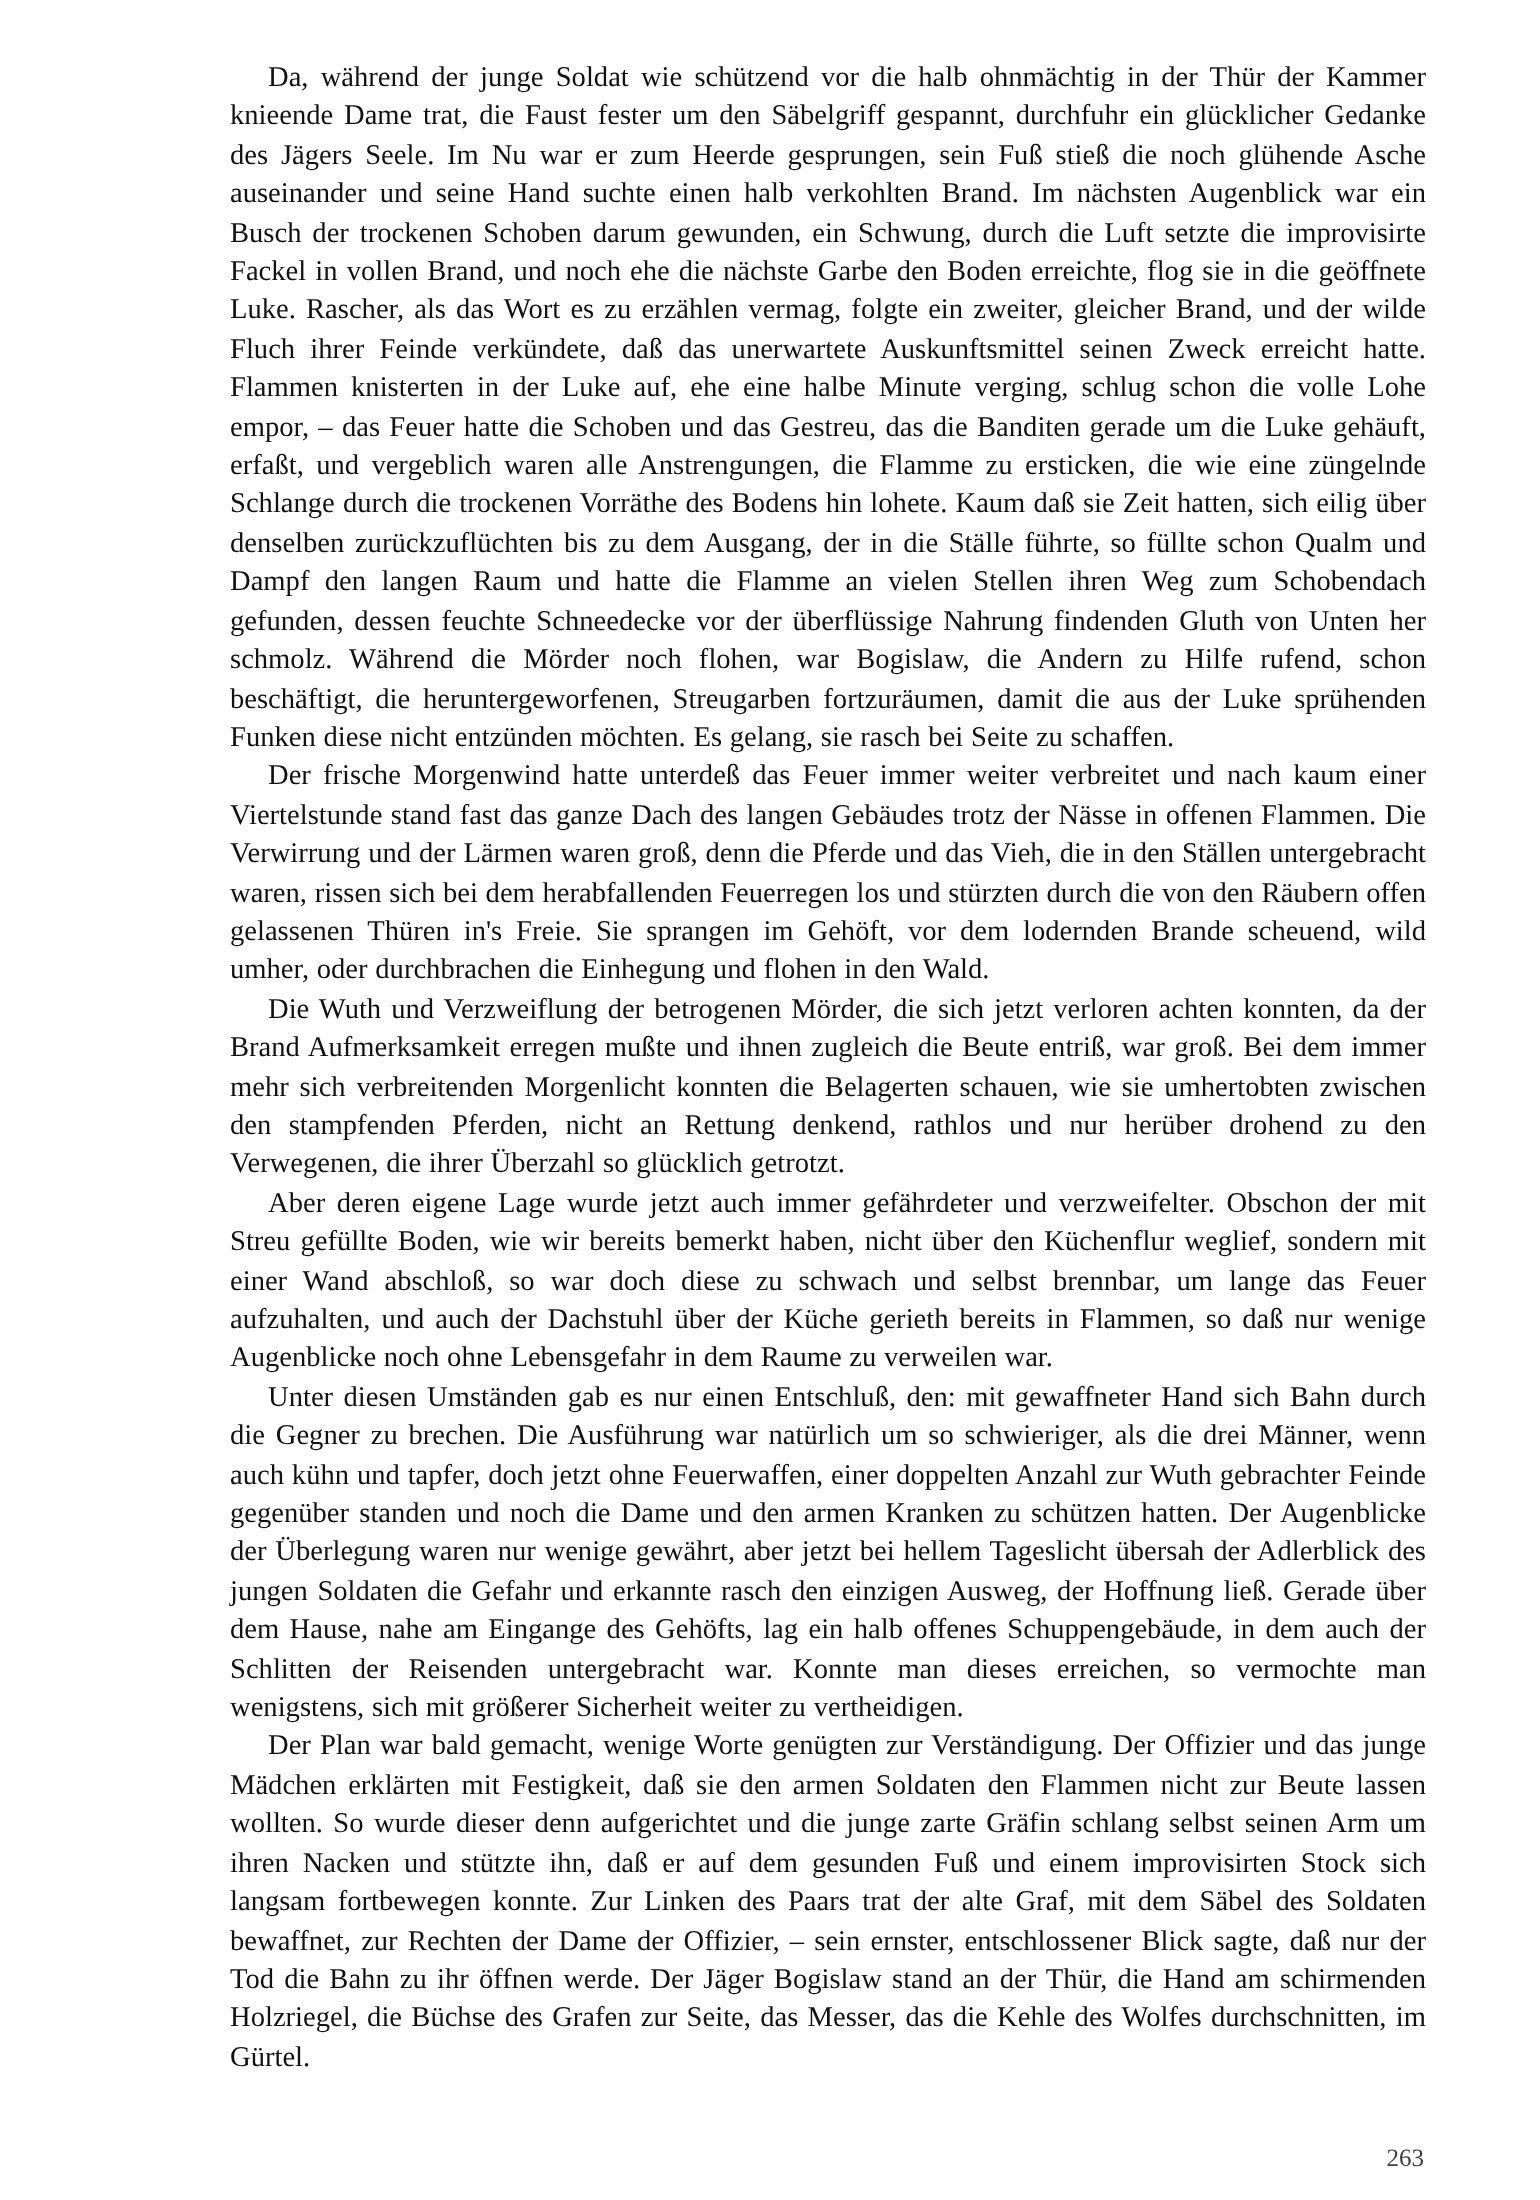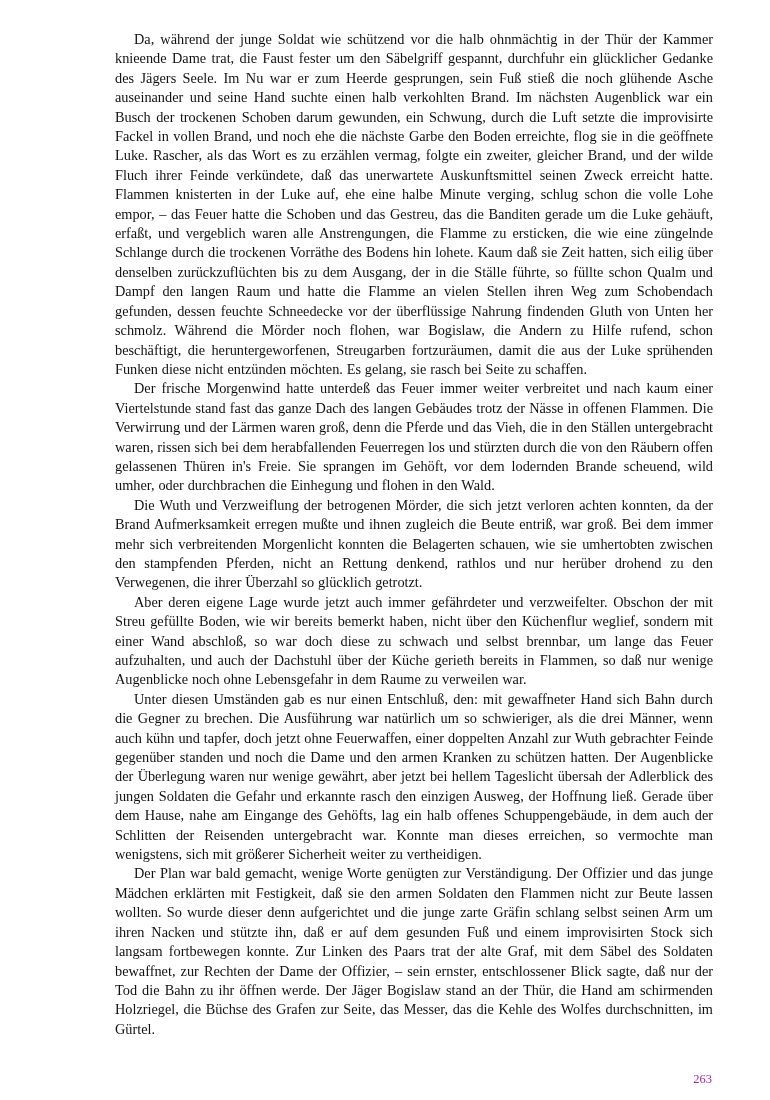--- a/index.html
+++ b/index.html
@@ -32,21 +32,21 @@
       margin: 0;
       padding: 0;
       text-indent: 19px;
     }
     .page-number {
       position: absolute;
       top: 1072px;
       right: 58px;
       font-size: 12.5px;
       line-height: 14px;
-      color: #a21caf;
+      color: #404040;
       text-align: right;
     }
   </style>
 </head>
 <body>
 
 <div class="page">
   <div class="text-block">
     <p>Da, während der junge Soldat wie schützend vor die halb ohnmächtig in der Thür der Kammer knieende Dame trat, die Faust fester um den Säbelgriff gespannt, durchfuhr ein glücklicher Gedanke des Jägers Seele. Im Nu war er zum Heerde gesprungen, sein Fuß stieß die noch glühende Asche auseinander und seine Hand suchte einen halb verkohlten Brand. Im nächsten Augenblick war ein Busch der trockenen Schoben darum gewunden, ein Schwung, durch die Luft setzte die improvisirte Fackel in vollen Brand, und noch ehe die nächste Garbe den Boden erreichte, flog sie in die geöffnete Luke. Rascher, als das Wort es zu erzählen vermag, folgte ein zweiter, gleicher Brand, und der wilde Fluch ihrer Feinde verkündete, daß das unerwartete Auskunftsmittel seinen Zweck erreicht hatte. Flammen knisterten in der Luke auf, ehe eine halbe Minute verging, schlug schon die volle Lohe empor, – das Feuer hatte die Schoben und das Gestreu, das die Banditen gerade um die Luke gehäuft, erfaßt, und vergeblich waren alle Anstrengungen, die Flamme zu ersticken, die wie eine züngelnde Schlange durch die trockenen Vorräthe des Bodens hin lohete. Kaum daß sie Zeit hatten, sich eilig über denselben zurückzuflüchten bis zu dem Ausgang, der in die Ställe führte, so füllte schon Qualm und Dampf den langen Raum und hatte die Flamme an vielen Stellen ihren Weg zum Schobendach gefunden, dessen feuchte Schneedecke vor der überflüssige Nahrung findenden Gluth von Unten her schmolz. Während die Mörder noch flohen, war Bogislaw, die Andern zu Hilfe rufend, schon beschäftigt, die heruntergeworfenen, Streugarben fortzuräumen, damit die aus der Luke sprühenden Funken diese nicht entzünden möchten. Es gelang, sie rasch bei Seite zu schaffen.</p>
     <p>Der frische Morgenwind hatte unterdeß das Feuer immer weiter verbreitet und nach kaum einer Viertelstunde stand fast das ganze Dach des langen Gebäudes trotz der Nässe in offenen Flammen. Die Verwirrung und der Lärmen waren groß, denn die Pferde und das Vieh, die in den Ställen untergebracht waren, rissen sich bei dem herabfallenden Feuerregen los und stürzten durch die von den Räubern offen gelassenen Thüren in's Freie. Sie sprangen im Gehöft, vor dem lodernden Brande scheuend, wild umher, oder durchbrachen die Einhegung und flohen in den Wald.</p>

